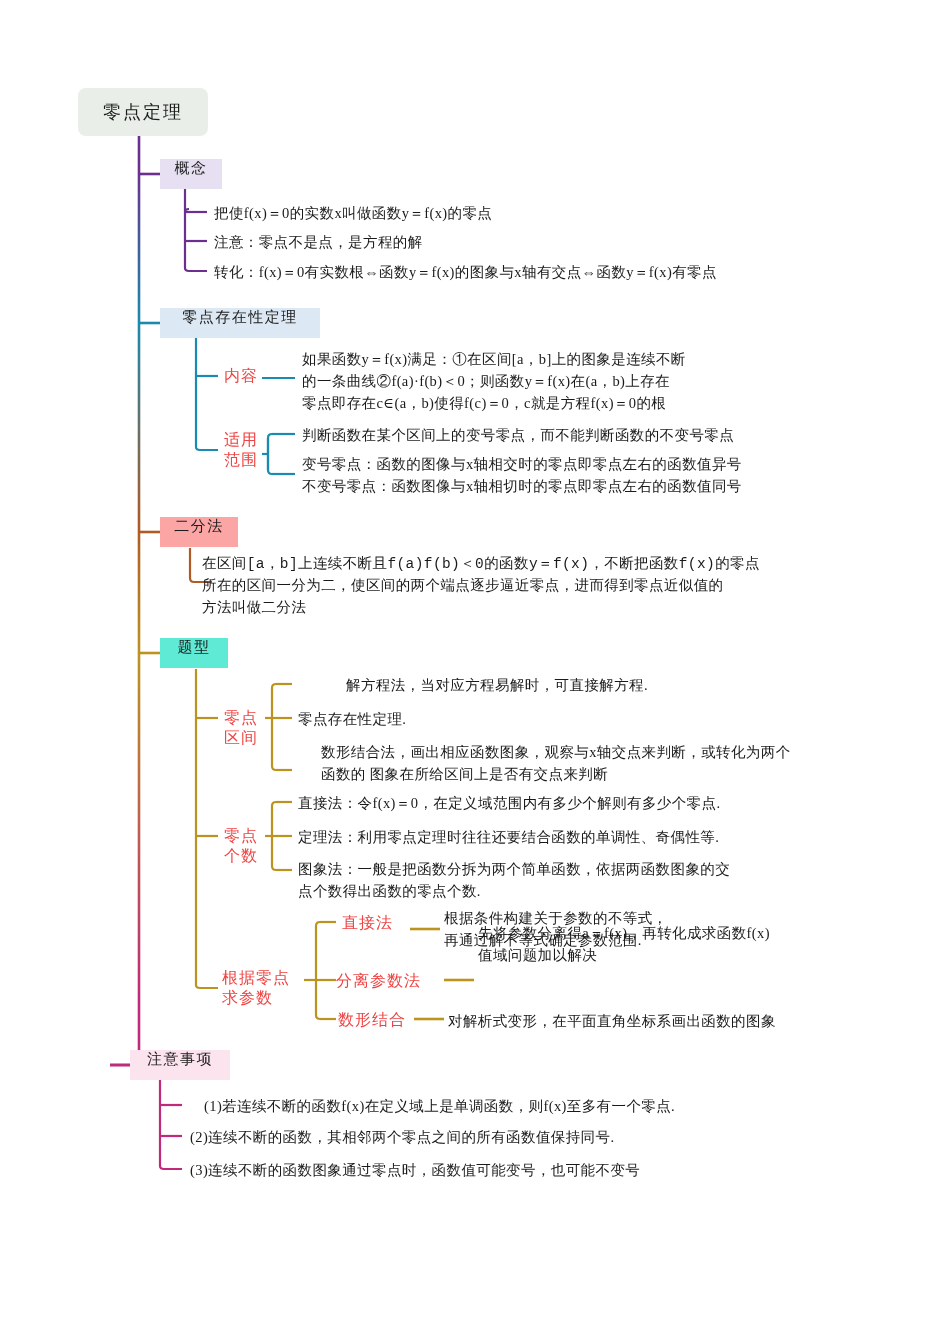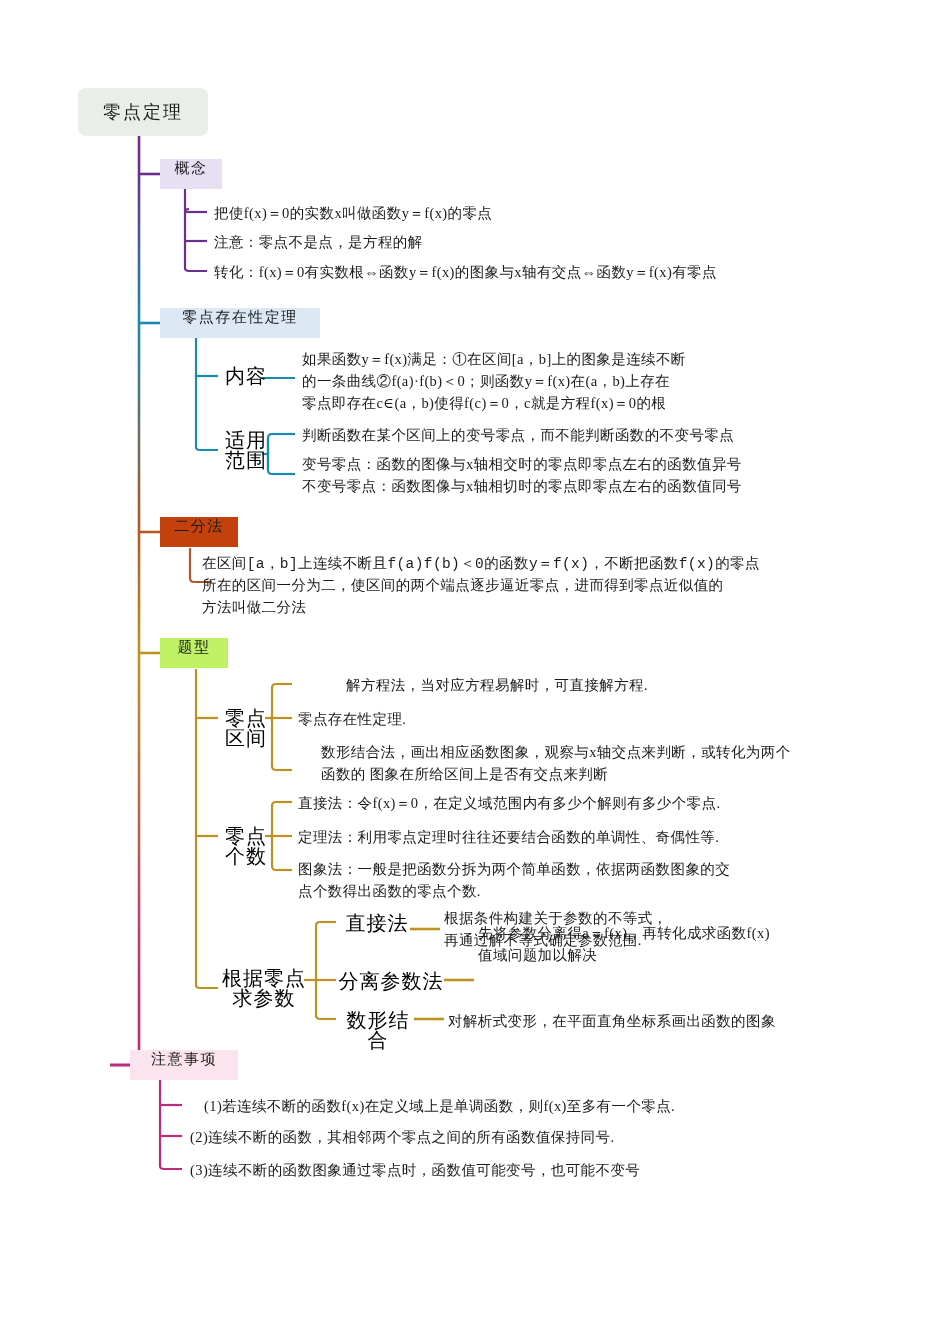--- a/index.html
+++ b/index.html
@@ -23,32 +23,32 @@
   }
 
   
   .badge{
     position:absolute;display:flex;align-items:flex-start;justify-content:center;
     font-size:15px;letter-spacing:1.5px;padding:0 12px;height:30px;color:#1c1c1c;
     box-sizing:border-box;
   }
   .b-gainian   { left:160px; top:159px; width:62px;  background:#e6e0f2; }
   .b-cunzai    { left:160px; top:308px; width:160px; background:#dce9f5; }
-  .b-erfen     { left:160px; top:517px; width:78px;  background:#c2410c; }
-  .b-tixing    { left:160px; top:638px; width:68px;  background:#bef264; }
-  .b-zhuyi     { left:130px; top:1050px;width:108px; background:#fbe4ed; }
+  .b-erfen     { left:160px; top:517px; width:78px;  background:#fca5a5; }
+  .b-tixing    { left:160px; top:638px; width:68px;  background:#5eead4; }
+  .b-zhuyi     { left:130px; top:1050px;width:100px; background:#fbe4ed; }
 
   
   .leaf{
     position:absolute;font-size:14.5px;line-height:22px;letter-spacing:.4px;
     color:#1a1a1a;white-space:pre-line;
   }
   .mid{
-    position:absolute;font-size:20px;line-height:20px;letter-spacing:1px;
-    color:#000000;text-align:center;white-space:pre-line;
+    position:absolute;font-size:16px;line-height:20px;letter-spacing:1px;
+    color:#ef4444;text-align:left;white-space:pre-line;
   }
   .leaf.center{text-align:center;}
 </style>
 </head>
 <body>
 
 <div id="canvas">
 
   <svg id="wires" viewBox="0 0 950 1344" xmlns="http://www.w3.org/2000/svg">
     <defs>

